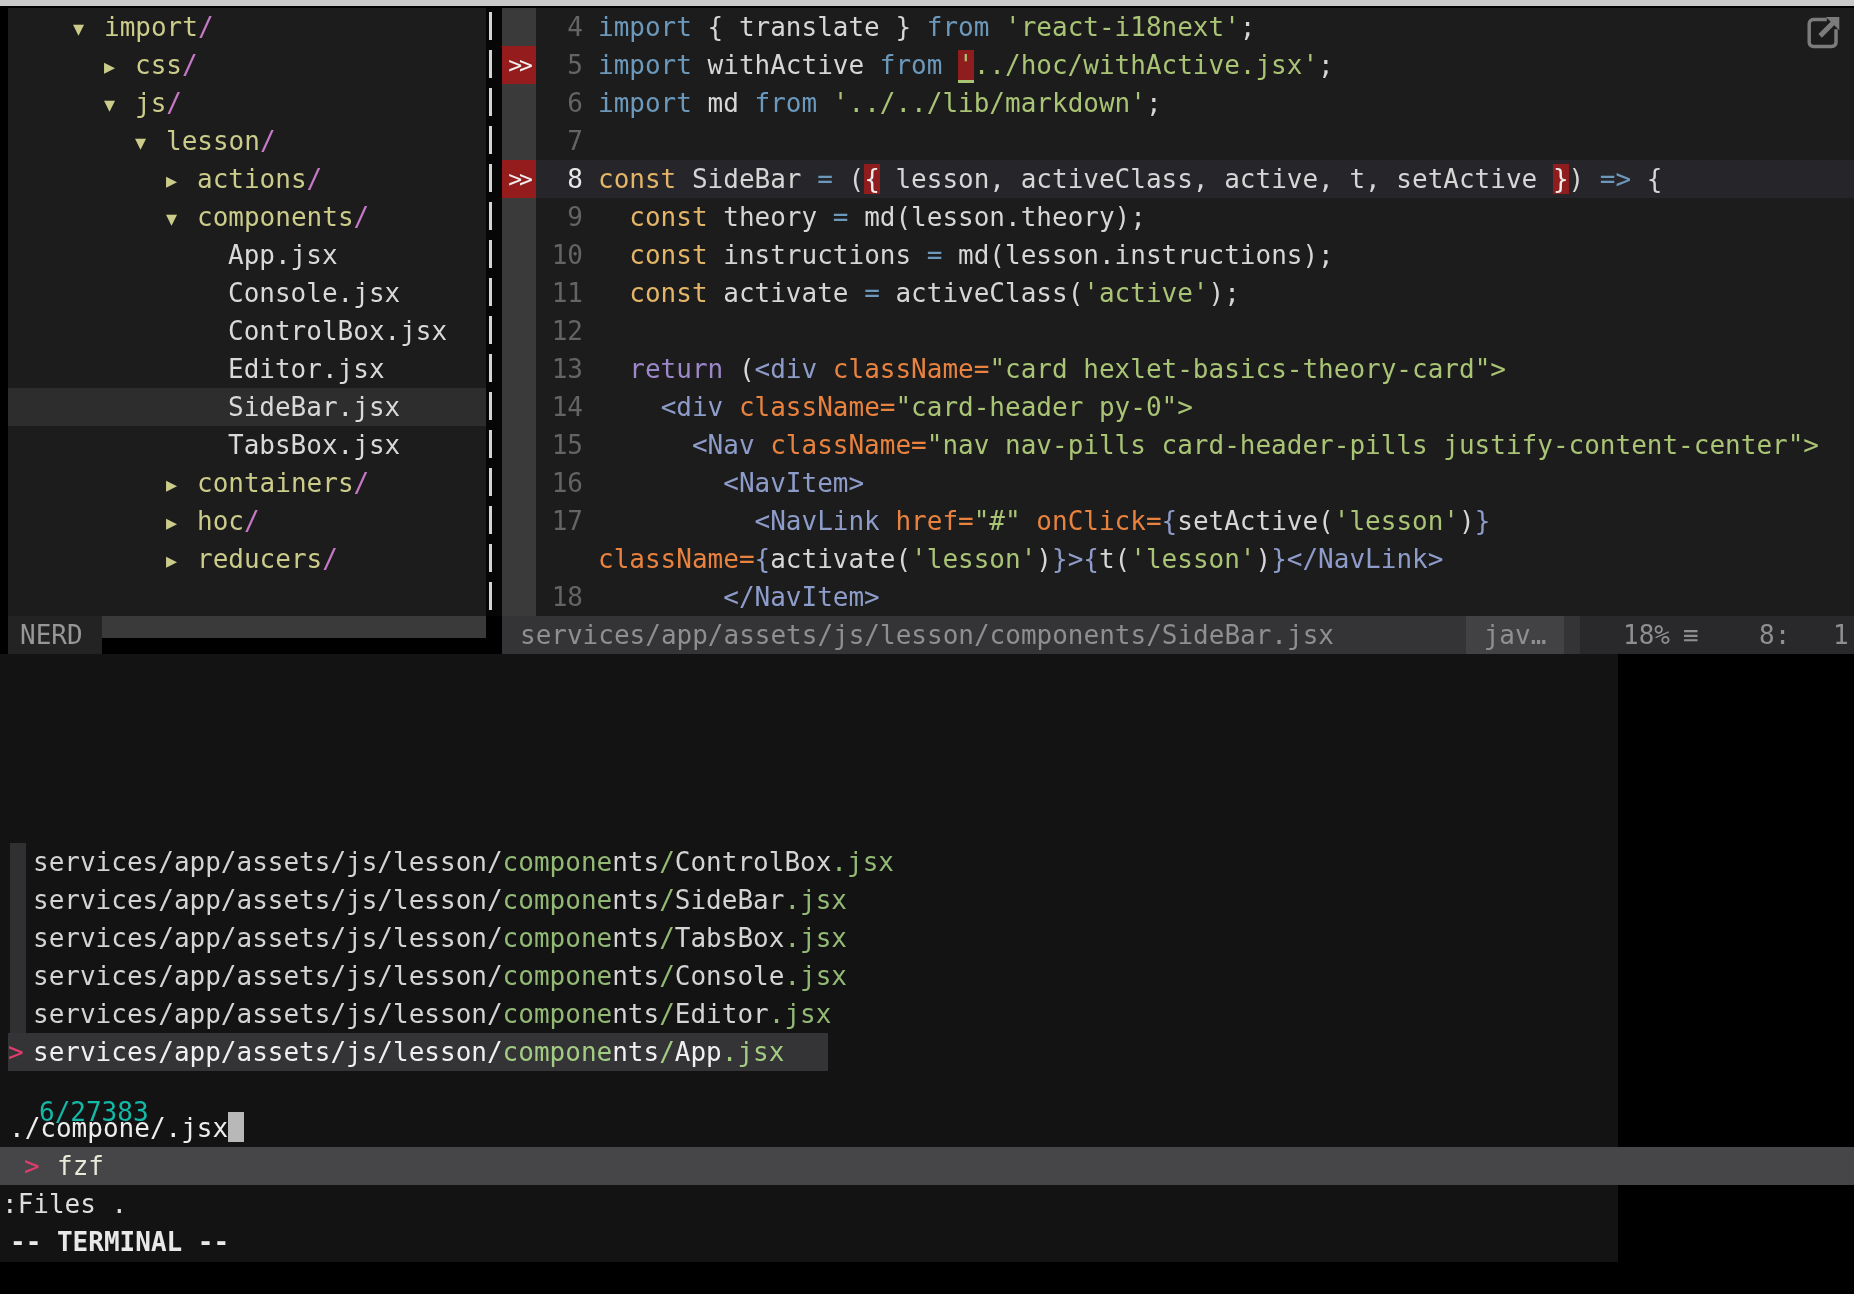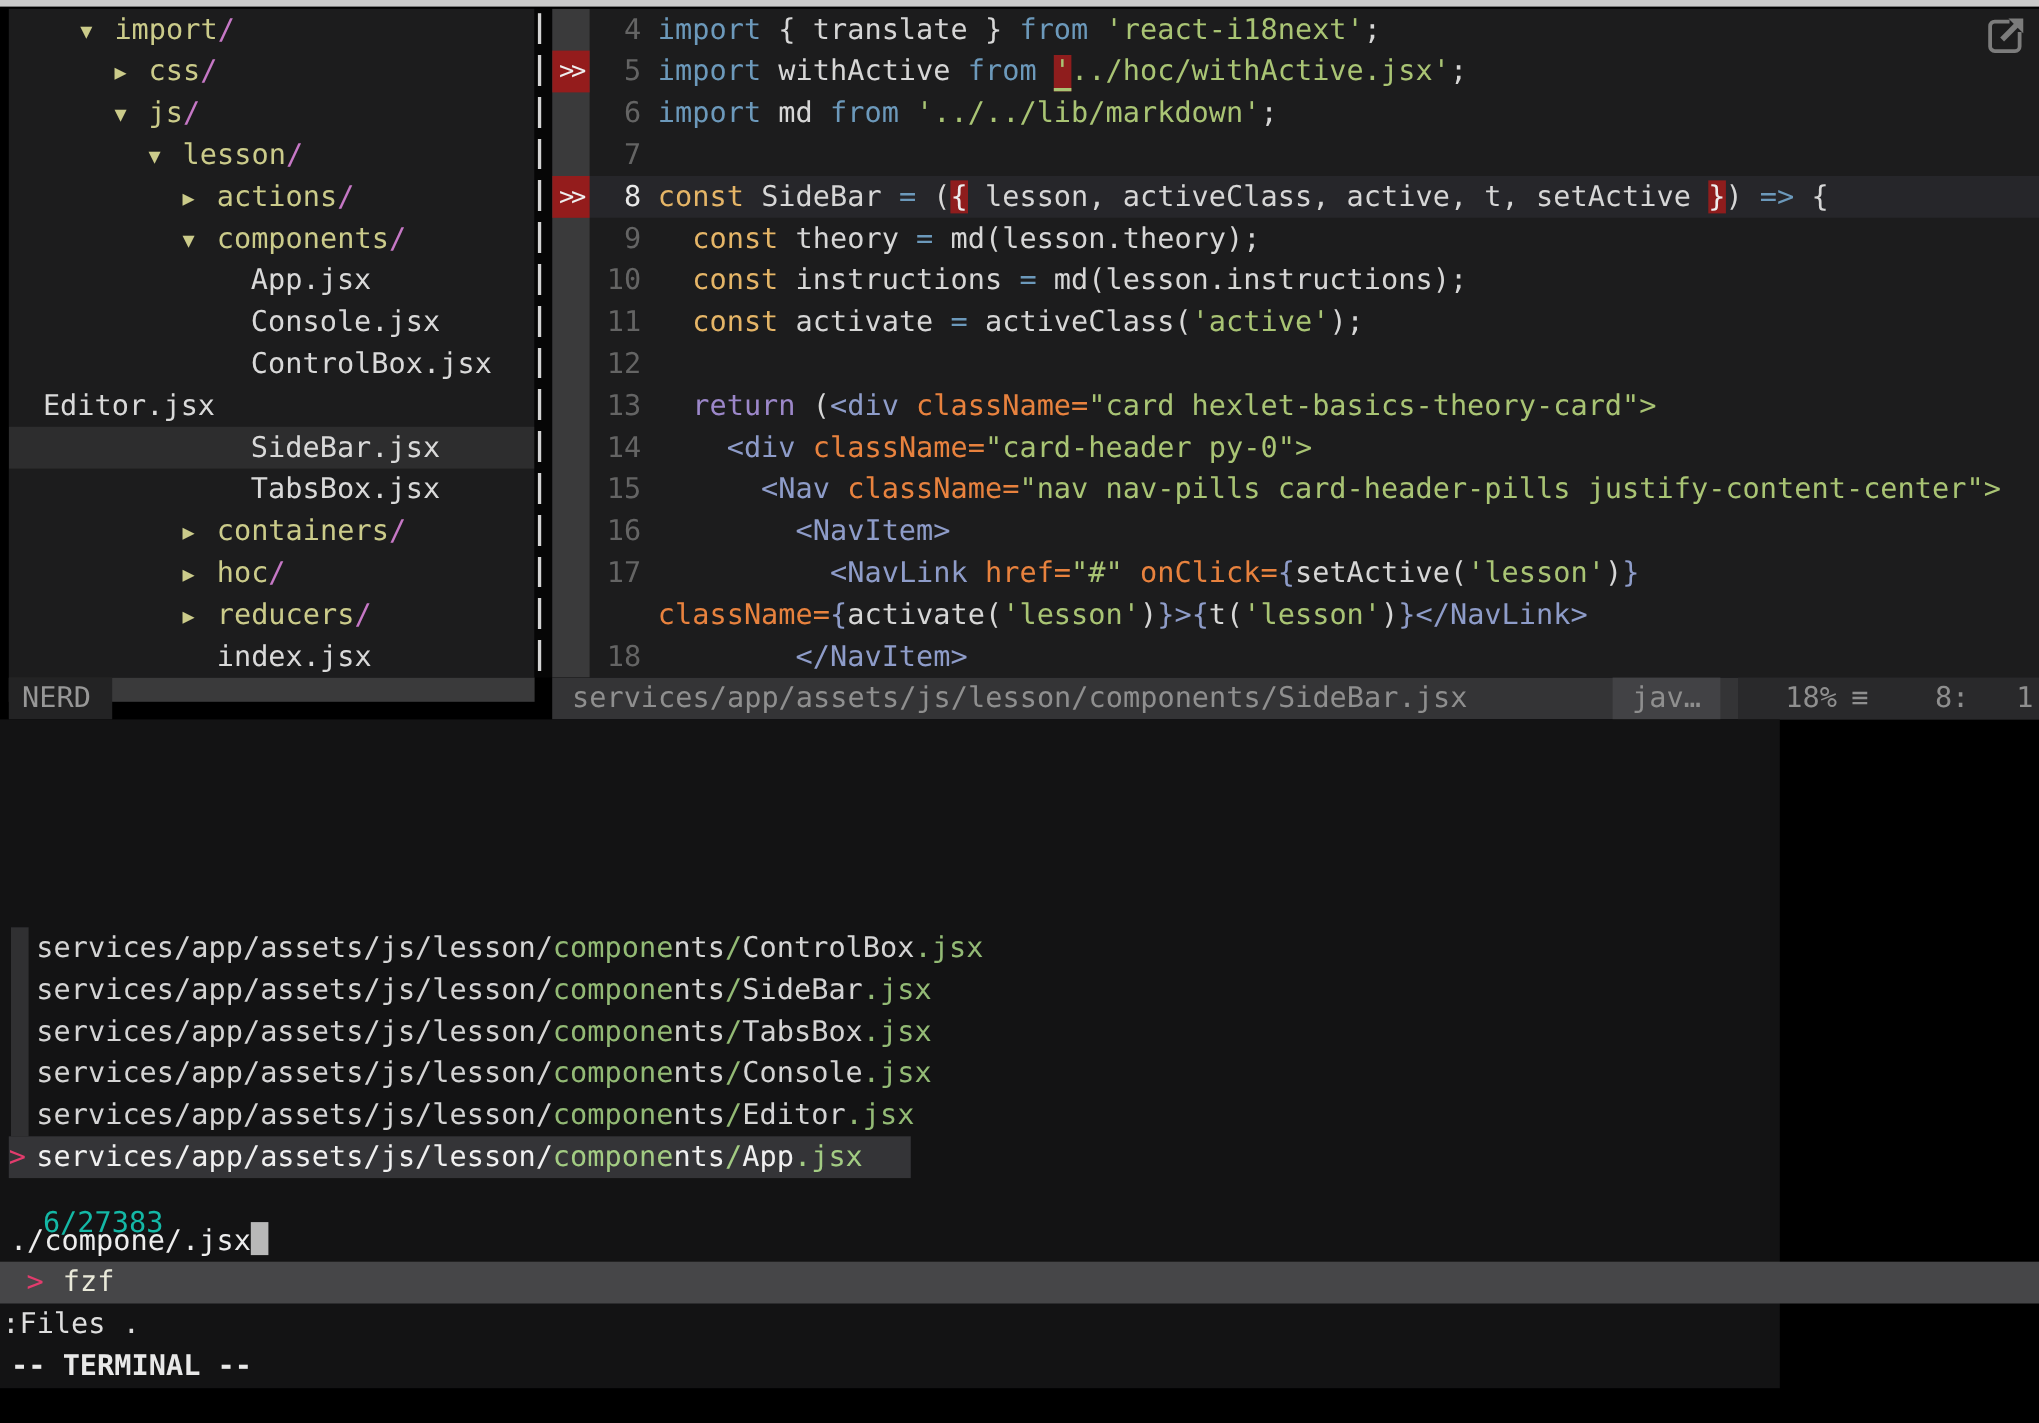--- a/index.html
+++ b/index.html
@@ -76,27 +76,26 @@
   <div class="tree" id="tree">
       <div class="trow" style="padding-left: 65px;"><span class="arrow">▾</span><span class="dirname">import</span><span class="slash">/</span></div>
       <div class="trow" style="padding-left: 96px;"><span class="arrow">▸</span><span class="dirname">css</span><span class="slash">/</span></div>
       <div class="trow" style="padding-left: 96px;"><span class="arrow">▾</span><span class="dirname">js</span><span class="slash">/</span></div>
       <div class="trow" style="padding-left: 127px;"><span class="arrow">▾</span><span class="dirname">lesson</span><span class="slash">/</span></div>
       <div class="trow" style="padding-left: 158px;"><span class="arrow">▸</span><span class="dirname">actions</span><span class="slash">/</span></div>
       <div class="trow" style="padding-left: 158px;"><span class="arrow">▾</span><span class="dirname">components</span><span class="slash">/</span></div>
       <div class="trow" style="padding-left: 189px;"><span class="spacer"></span><span class="filename">App.jsx</span></div>
       <div class="trow" style="padding-left: 189px;"><span class="spacer"></span><span class="filename">Console.jsx</span></div>
       <div class="trow" style="padding-left: 189px;"><span class="spacer"></span><span class="filename">ControlBox.jsx</span></div>
-      <div class="trow" style=""><span class="spacer"></span><span class="filename">Editor.jsx</span></div>
+      <div class="trow" style="padding-left: 189px;"><span class="spacer"></span><span class="filename">Editor.jsx</span></div>
       <div class="trow sel" style="padding-left: 189px;"><span class="spacer"></span><span class="filename">SideBar.jsx</span></div>
       <div class="trow" style="padding-left: 189px;"><span class="spacer"></span><span class="filename">TabsBox.jsx</span></div>
       <div class="trow" style="padding-left: 158px;"><span class="arrow">▸</span><span class="dirname">containers</span><span class="slash">/</span></div>
       <div class="trow" style="padding-left: 158px;"><span class="arrow">▸</span><span class="dirname">hoc</span><span class="slash">/</span></div>
       <div class="trow" style="padding-left: 158px;"><span class="arrow">▸</span><span class="dirname">reducers</span><span class="slash">/</span></div>
-      <div class="trow" style="padding-left: 158px;"><span class="spacer"></span><span class="filename">index.jsx</span></div>
     </div>
 
   <div class="sep"></div>
 
   <div class="editor" id="editor">
     <div class="signcol"></div>
     <div id="codelines">
         <div class="crow" style="top: 0px;">
           <span class="lnum">4</span>
           <span class="ctext"><span class="kw">import</span><span class="txt"> { translate } </span><span class="kw">from</span><span class="txt"> </span><span class="str">'react-i18next'</span><span class="txt">;</span></span>

